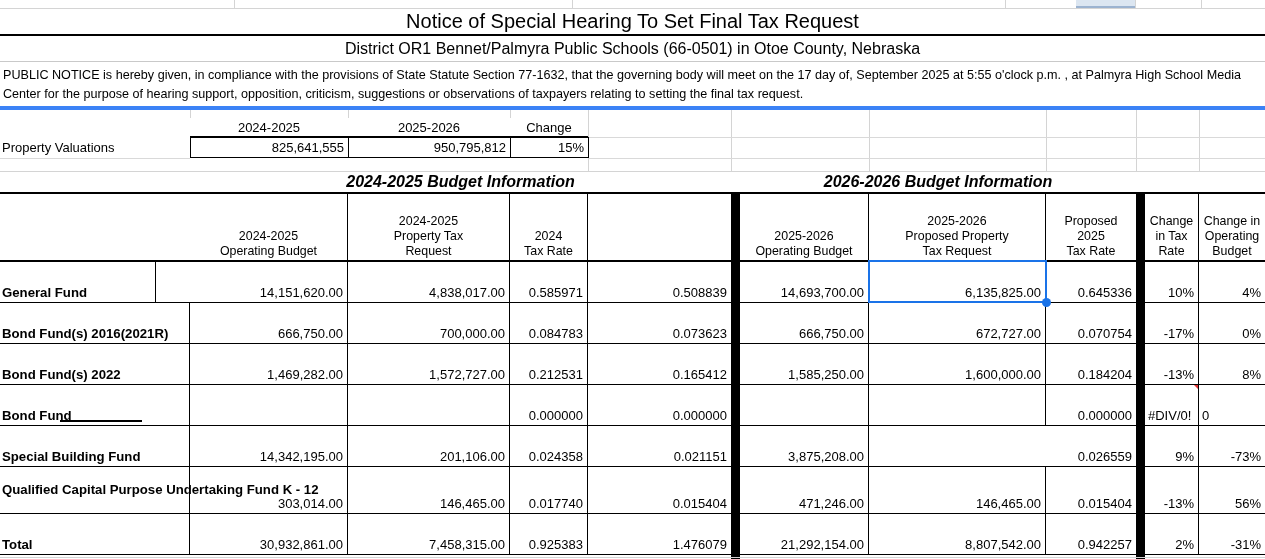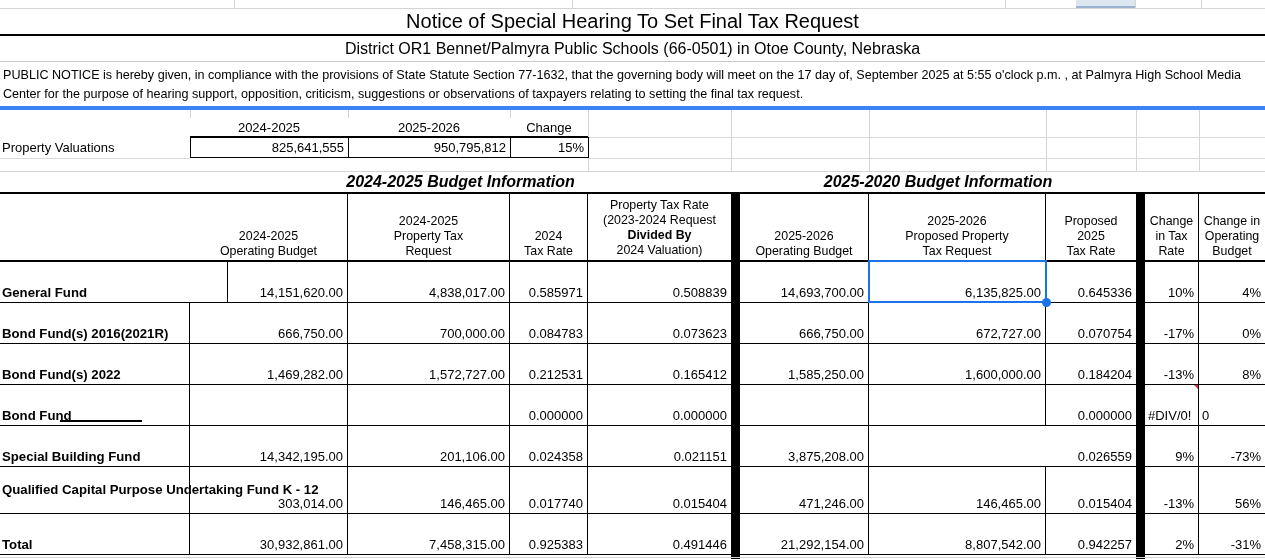--- a/index.html
+++ b/index.html
@@ -344,21 +344,21 @@
   <div class="pv-cell" style="left:510px;width:79px;">
     <span>15%</span>
   </div>
 
   <div class="banner-topline"></div>
   <div class="banner-line"></div>
   <div class="banner" style="left:190px;width:541px;">
     <span>2024-2025  Budget Information</span>
   </div>
   <div class="banner" style="left:740px;width:396px;">
-    <span>2025-2020 Budget Information</span>
+    <span>2026-2026 Budget Information</span>
   </div>
 
   <div class="hdr" style="left:190px;width:158px;">
     <div>
       <div>2024-2025</div>
       <div>Operating Budget</div>
     </div>
   </div>
   <div class="hdr" style="left:348px;width:162px;">
     <div>
@@ -366,28 +366,20 @@
       <div>Property Tax</div>
       <div>Request</div>
     </div>
   </div>
   <div class="hdr" style="left:510px;width:78px;">
     <div>
       <div>2024</div>
       <div>Tax Rate</div>
     </div>
   </div>
-  <div class="hdr" style="left:588px;width:143px;border-right:none;align-items:center;padding-bottom:0;">
-    <div>
-      <div>Property Tax Rate</div>
-      <div>(2023-2024 Request</div>
-      <div class="b">Divided By</div>
-      <div>2024 Valuation)</div>
-    </div>
-  </div>
   <div class="hdr" style="left:740px;width:129px;">
     <div>
       <div>2025-2026</div>
       <div>Operating Budget</div>
     </div>
   </div>
   <div class="hdr" style="left:869px;width:177px;">
     <div>
       <div>2025-2026</div>
       <div>Proposed Property</div>
@@ -413,21 +405,21 @@
       <div>Change in</div>
       <div>Operating</div>
       <div>Budget</div>
     </div>
   </div>
   <div class="hdr-underline"></div>
 
   <div class="thickdiv" style="left:731px;height:365px;"></div>
   <div class="thickdiv" style="left:1136px;height:365px;"></div>
 
-  <div class="cell label" style="left:0px;top:262px;width:228px;height:40px;">
+  <div class="cell label" style="left:0px;top:262px;width:156px;height:40px;">
     <span>General Fund</span>
   </div>
   <div class="cell" style="left:190px;top:262px;width:158px;height:40px;">
     <span>14,151,620.00</span>
   </div>
   <div class="cell" style="left:348px;top:262px;width:162px;height:40px;">
     <span>4,838,017.00</span>
   </div>
   <div class="cell" style="left:510px;top:262px;width:78px;height:40px;">
     <span>0.585971</span>
@@ -616,21 +608,21 @@
   <div class="cell" style="left:190px;top:514px;width:158px;height:40px;">
     <span>30,932,861.00</span>
   </div>
   <div class="cell" style="left:348px;top:514px;width:162px;height:40px;">
     <span>7,458,315.00</span>
   </div>
   <div class="cell" style="left:510px;top:514px;width:78px;height:40px;">
     <span>0.925383</span>
   </div>
   <div class="cell" style="left:588px;top:514px;width:143px;height:40px;border-right:none;">
-    <span>0.491446</span>
+    <span>1.476079</span>
   </div>
   <div class="cell" style="left:740px;top:514px;width:129px;height:40px;">
     <span>21,292,154.00</span>
   </div>
   <div class="cell" style="left:869px;top:514px;width:177px;height:40px;">
     <span>8,807,542.00</span>
   </div>
   <div class="cell" style="left:1046px;top:514px;width:90px;height:40px;border-right:none;">
     <span>0.942257</span>
   </div>

